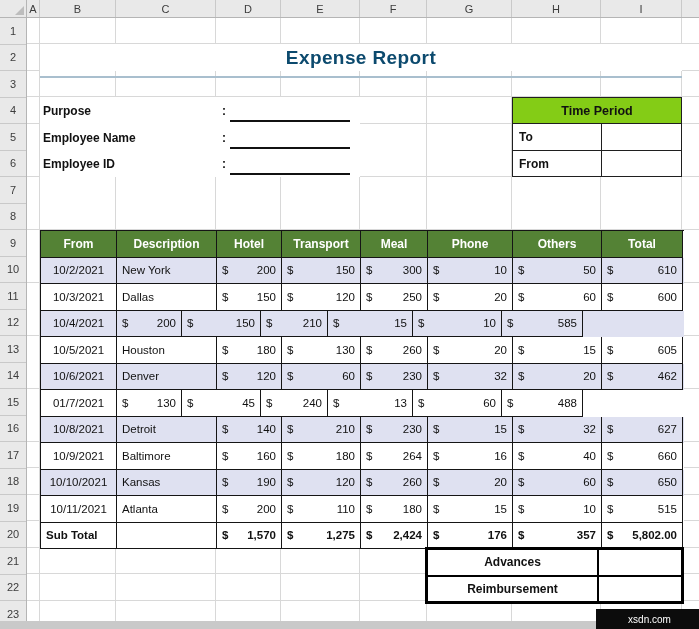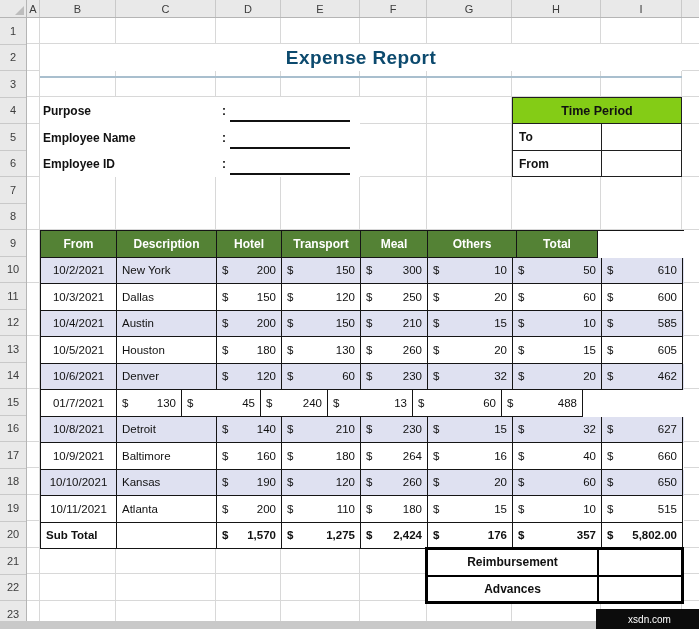--- a/index.html
+++ b/index.html
@@ -181,20 +181,21 @@
   </div>
 
   <div class="overlay xtable">
     <div class="thead">
       <div class="tr">
         <div class="w0">From</div>
         <div class="w1">Description</div>
         <div class="w2">Hotel</div>
         <div class="w3">Transport</div>
         <div class="w4">Meal</div>
+        <div class="w5">Phone</div>
         <div class="w6">Others</div>
         <div class="w7">Total</div>
       </div>
     </div>
     <div class="tbody">
 
         <div class="tr">
           <div class="w0 cell-date">10/2/2021</div>
           <div class="w1 cell-desc">New York</div>
           <div class="w2 money">
@@ -247,21 +248,20 @@
             <span>60</span>
           </div>
           <div class="w7 money">
             <span>$</span>
             <span>600</span>
           </div>
         </div>
 
         <div class="tr">
           <div class="w0 cell-date">10/4/2021</div>
-          <div class="w1 cell-desc">Austin</div>
           <div class="w2 money">
             <span>$</span>
             <span>200</span>
           </div>
           <div class="w3 money">
             <span>$</span>
             <span>150</span>
           </div>
           <div class="w4 money">
             <span>$</span>
@@ -511,25 +511,25 @@
         <div class="w7 money">
             <span>$</span>
             <span>5,802.00</span>
           </div>
       </div>
     </div>
   </div>
 
   <div class="overlay settle">
     <div class="srow">
+      <div class="slbl">Advances</div>
+      <div class="sval"></div>
+    </div>
+    <div class="srow">
       <div class="slbl">Reimbursement</div>
       <div class="sval"></div>
     </div>
-    <div class="srow">
-      <div class="slbl">Advances</div>
-      <div class="sval"></div>
-    </div>
   </div>
 
   <div class="overlay bottom-strip"></div>
   <div class="overlay watermark">xsdn.com</div>
 
 </div>
 
 </body></html>

